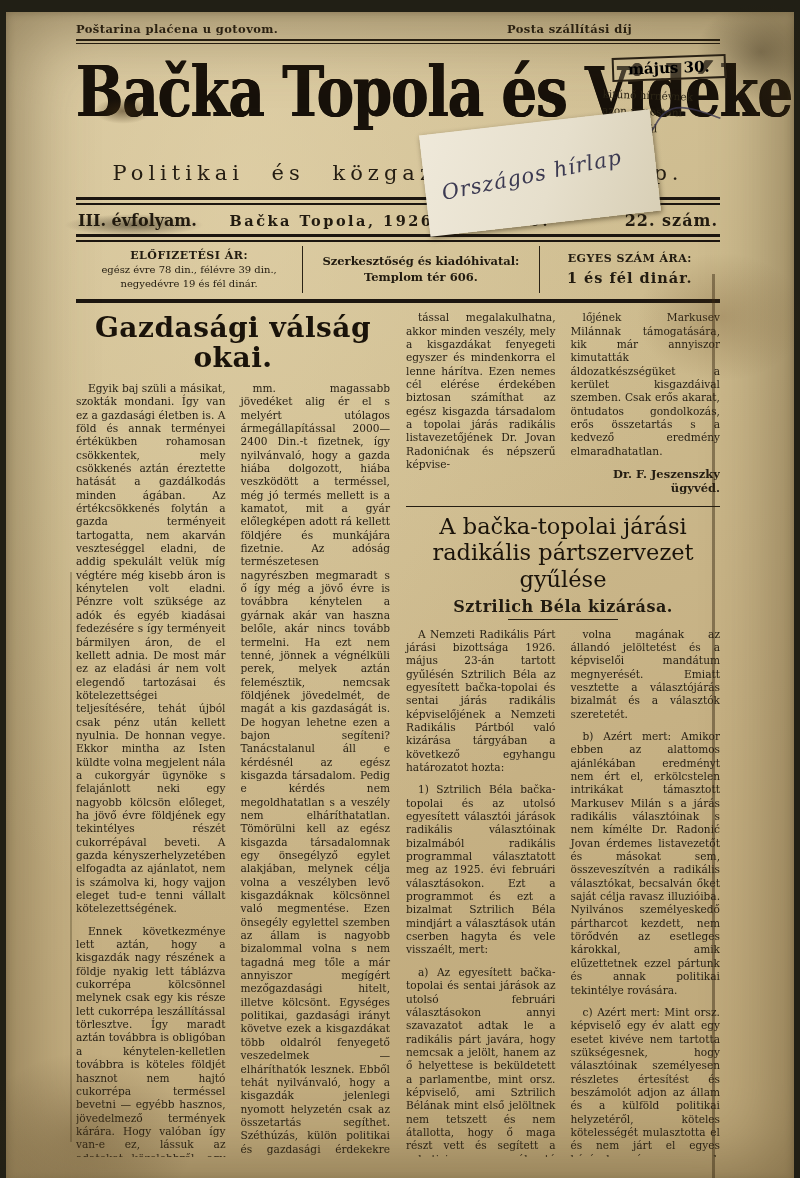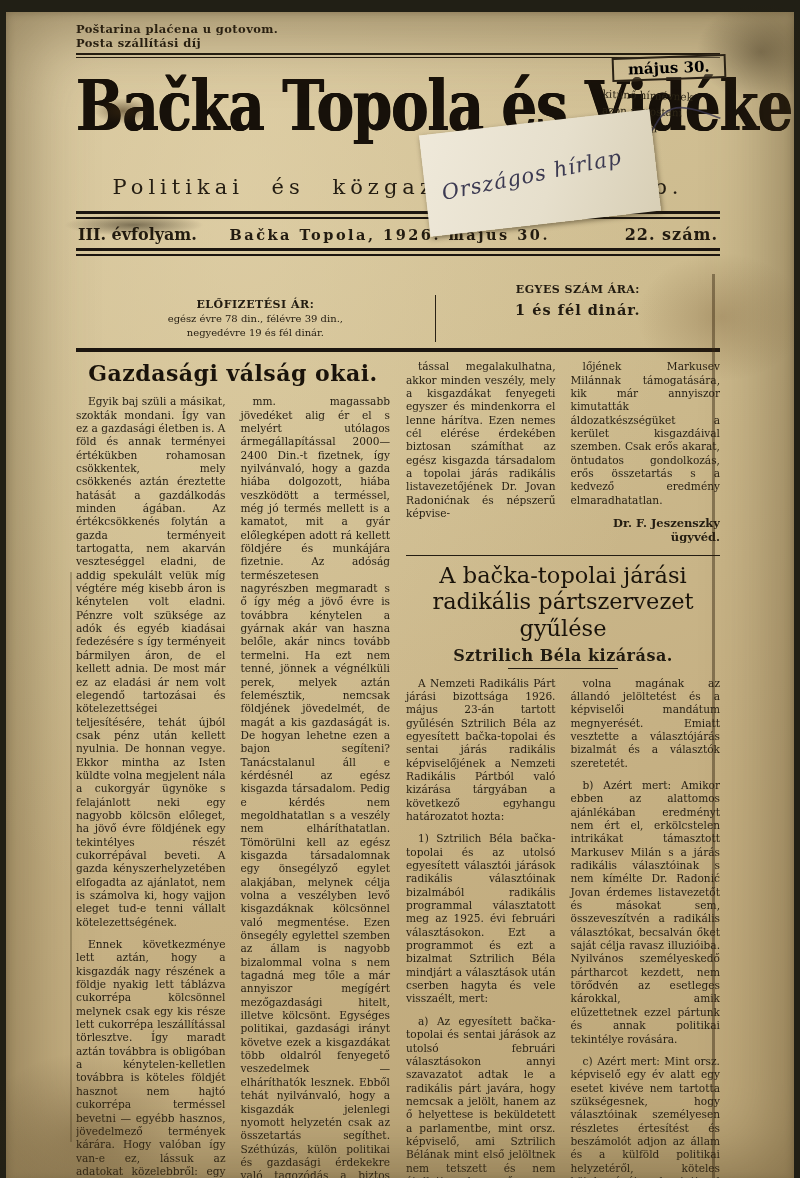--- a/index.html
+++ b/index.html
@@ -10,21 +10,21 @@
              radial-gradient(ellipse at 30% 15%, rgba(230,215,175,0.55), rgba(0,0,0,0) 55%),
              linear-gradient(160deg, #d6c59c 0%, #cdbb8e 35%, #c6b184 65%, #bba577 100%);
   }
   .paper::after { content:''; position:absolute; inset:0; pointer-events:none;
            box-shadow: inset 0 0 70px 18px rgba(74,56,24,0.45), inset 0 0 10px rgba(50,38,16,0.35); }
   .content { position:relative; height:100%; padding:0 74px 0 70px; box-sizing:border-box;
              color:#221b10; }
 
   
   .topstrip { display:flex; justify-content:space-between; padding-top:10px;
-              font-size:11.5px; font-weight:bold; letter-spacing:.4px;flex-direction:column; }
+              font-size:11.5px; font-weight:bold; letter-spacing:.4px; }
   .topstrip .tr { margin-right:88px; }
   .rule-double { margin-top:3px; border-top:2px solid #201a10; border-bottom:1px solid #201a10; height:2px; }
 
   
   .stamp { position:absolute; left:606px; top:44px; transform:rotate(-2deg);
            border:2px solid #2a2215; padding:1px 14px; font-size:15px; font-weight:bold;
            background:rgba(214,199,158,0.25); z-index:3; }
 
   
   .masthead-title { margin:12px 0 0; font-size:56px; font-weight:bold; letter-spacing:-1px;
@@ -40,31 +40,31 @@
 
   
   .dateline { display:flex; align-items:baseline; justify-content:space-between; padding:6px 2px 4px; }
   .vol   { font-size:16px; font-weight:bold; }
   .place { font-size:14.5px; font-weight:bold; letter-spacing:2.5px; }
   .issue { font-size:16px; font-weight:bold; letter-spacing:1px;margin-left:42px; }
 
   
   .inforow { display:flex; align-items:stretch; text-align:center; padding:4px 0; }
   .infocell { padding:2px 8px; font-size:10px; line-height:1.4; box-sizing:border-box; }
-  .cell-sub    { flex:1.15; border-right:1px solid #2a2215;margin-top:35px; }
+  .cell-sub    { flex:1.15; border-right:1px solid #2a2215; }
   .cell-office { flex:1.2;  border-right:1px solid #2a2215; display:flex; align-items:center;
                  justify-content:center; font-size:11.5px; font-weight:bold; }
   .cell-price  { flex:.9; display:flex; flex-direction:column; justify-content:center; }
   .info-label  { font-weight:bold; font-size:11px; letter-spacing:.5px; display:block; }
   .price-value { font-weight:bold; font-size:14.5px; letter-spacing:1px; display:block; margin-top:2px; }
 
   
   .bodygrid { display:flex; gap:16px; margin-top:8px; height:846px; overflow:hidden; text-align:justify; }
   .half { width:calc(50% - 8px); min-width:0; }
-  .a1title { margin:2px 0 10px; text-align:center; font-size:22px; font-weight:bold;
+  .a1title { margin:2px 0 10px; text-align:center; font-size:28px; font-weight:bold;
              letter-spacing:.5px; line-height:1.05; color:#1a130a; }
   .cols { display:flex; gap:15px; }
   .col { flex:1; min-width:0; font-size:10.6px; line-height:1.26; color:#241d12; }
   .col p { margin:0; text-indent:12px; }
   .col p + p { margin-top:9px; }
   .signature { text-align:right; font-weight:bold; font-size:11.5px; margin-top:6px; text-indent:0; }
 
   .a2rule { border-top:1px solid #241d12; margin:10px 0 6px; }
   .a2title { margin:2px 8px 4px; text-align:center; font-size:22.5px; font-weight:normal;
              line-height:1.18; color:#1a130a; }
@@ -130,20 +130,23 @@
         <span class="issue">22. szám.</span>
       </div>
       <div class="bar"></div>
 
       <div class="inforow">
         <div class="infocell cell-sub">
           <span class="info-label">ELŐFIZETÉSI ÁR:</span>
           <span>egész évre 78 din., félévre 39 din.,</span><br>
           <span>negyedévre 19 és fél dinár.</span>
         </div>
+        <div class="infocell cell-office">
+          <span>Szerkesztőség és kiadóhivatal: Templom tér 606.</span>
+        </div>
         <div class="infocell cell-price">
           <span class="info-label">EGYES SZÁM ÁRA:</span>
           <span class="price-value">1 és fél dinár.</span>
         </div>
       </div>
       <div class="bar b3"></div>
 
       <div class="bodygrid">
 
         <div class="half">

